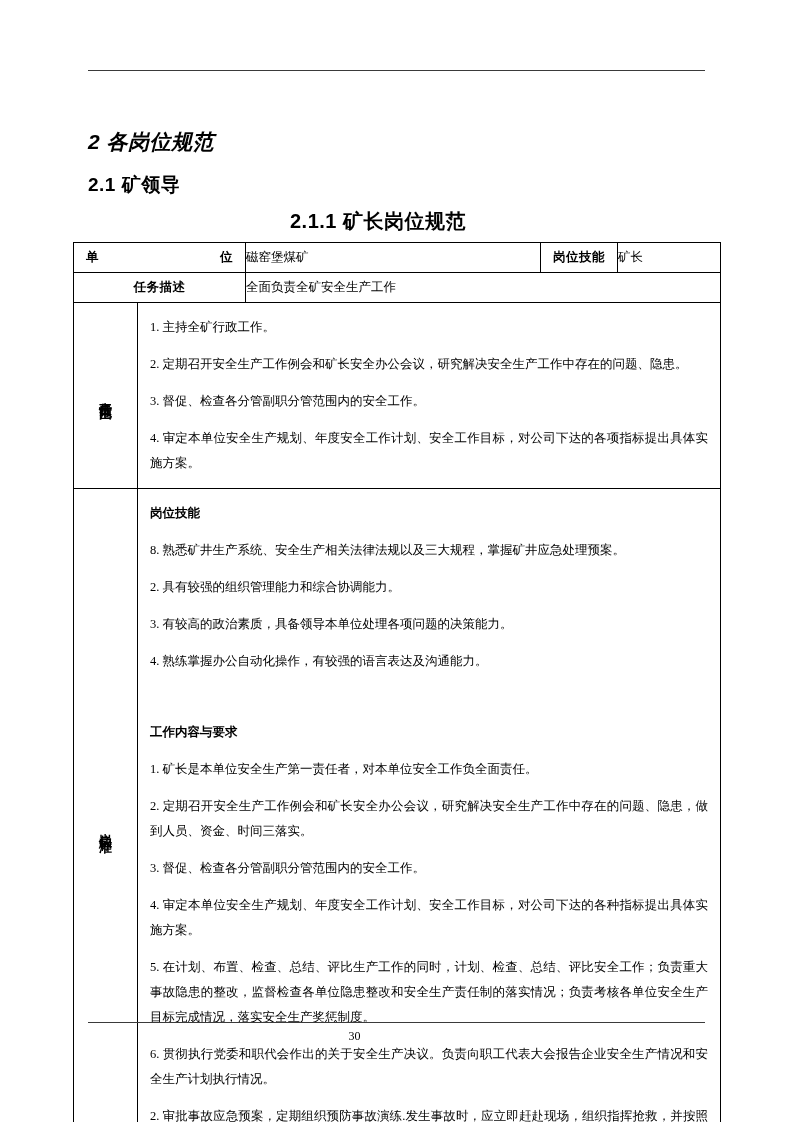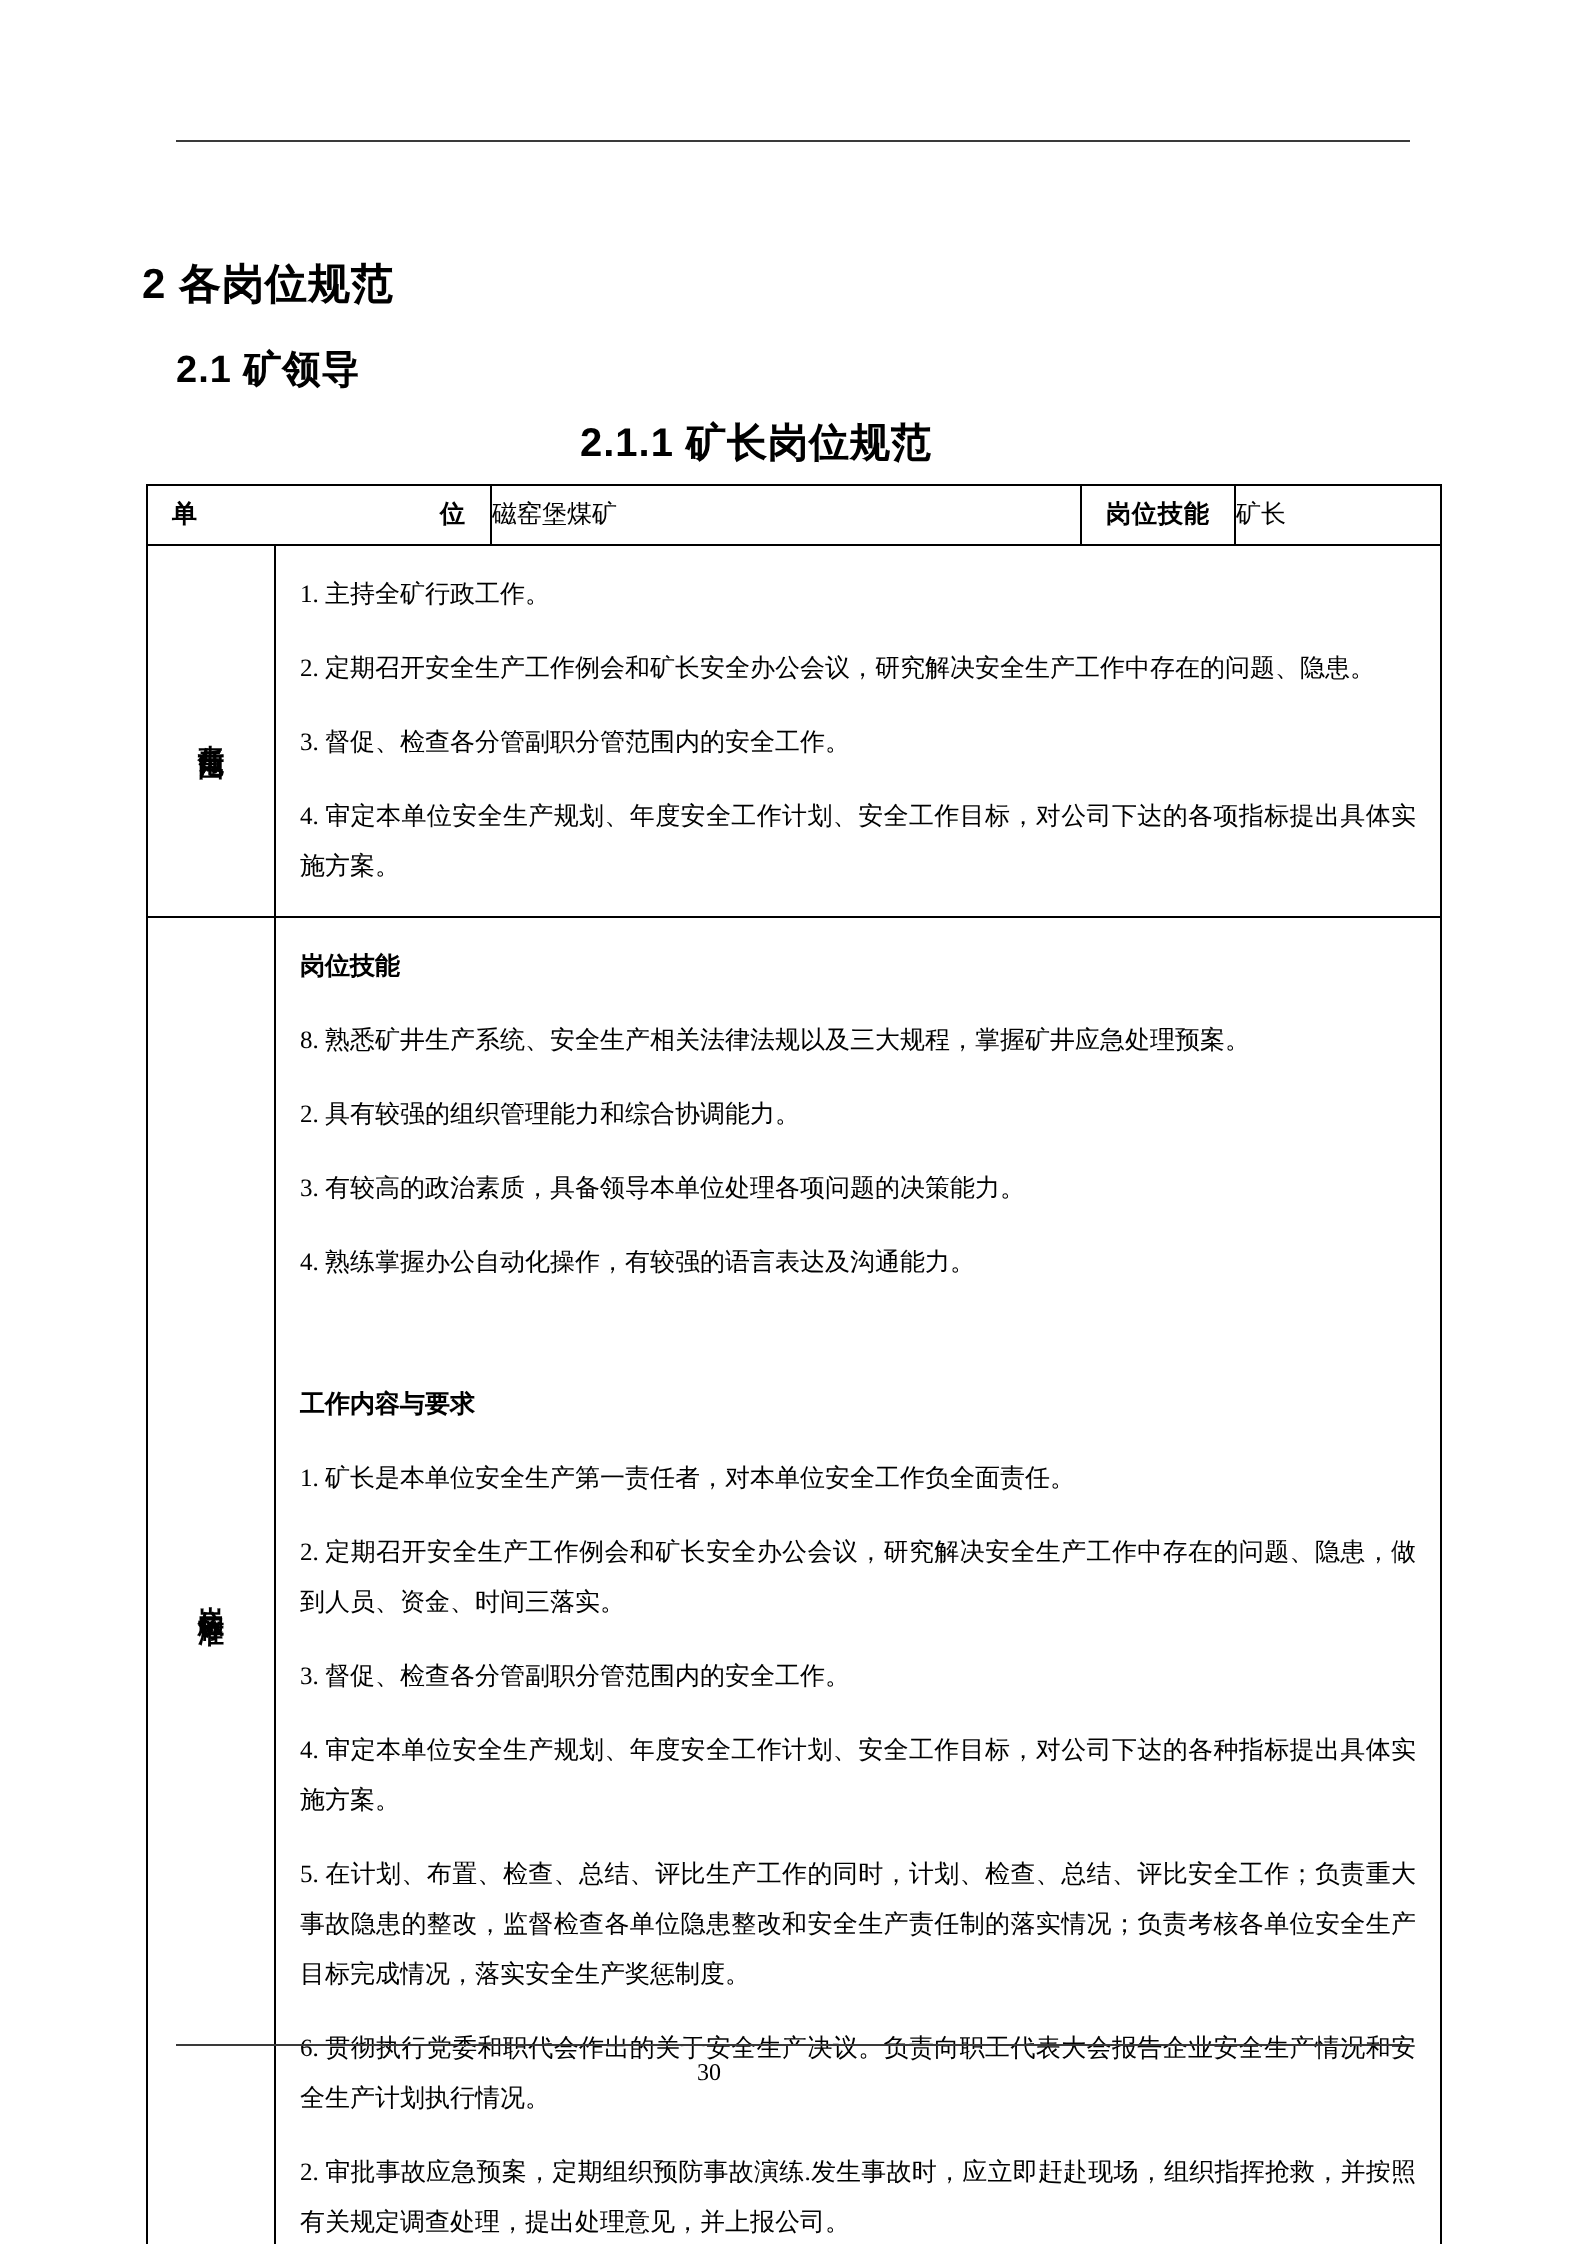--- a/index.html
+++ b/index.html
@@ -26,27 +26,28 @@
     position: absolute;
     left: 88px;
     top: 70px;
     width: 617px;
     height: 0;
     border-top: 1.6px solid #3a3a3a;
   }
   
   .h1-heading {
     position: absolute;
-    left: 71px;
+    left: 88px;
     top: 128px;
     font-family: "Liberation Sans", "DejaVu Sans", sans-serif;
     font-weight: bold;
     font-size: 21px;
     letter-spacing: 0.5px;
     white-space: nowrap;
+    font-style: italic;
   }
   .h2-heading {
     position: absolute;
     left: 88px;
     top: 172px;
     font-family: "Liberation Sans", "DejaVu Sans", sans-serif;
     font-weight: bold;
     font-size: 19px;
     letter-spacing: 0.5px;
     white-space: nowrap;
@@ -179,20 +180,24 @@
         <td class="lbl" colspan="2">
           <div class="lbl-spread">
               <span>单</span>
               <span>位</span>
             </div>
         </td>
         <td class="val" colspan="2">磁窑堡煤矿</td>
         <td class="lbl">岗位技能</td>
         <td class="val">矿长</td>
       </tr>
+      <tr class="row-h2">
+        <td class="lbl" colspan="2">任务描述</td>
+        <td class="val" colspan="4">全面负责全矿安全生产工作</td>
+      </tr>
       <tr>
         <td class="vlabel cell-resp">
           <span>责任范围</span>
         </td>
         <td class="content cell-resp" colspan="5">
           <p>1. 主持全矿行政工作。</p>
           <p>2. 定期召开安全生产工作例会和矿长安全办公会议，研究解决安全生产工作中存在的问题、隐患。</p>
           <p>3. 督促、检查各分管副职分管范围内的安全工作。</p>
           <p>4. 审定本单位安全生产规划、年度安全工作计划、安全工作目标，对公司下达的各项指标提出具体实施方案。</p>
         </td>

